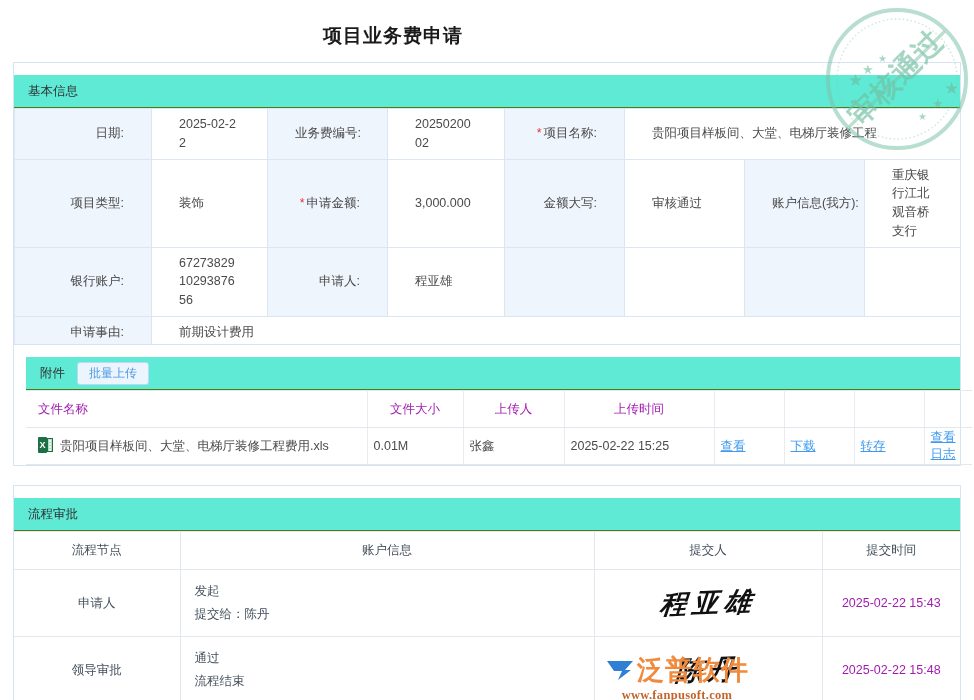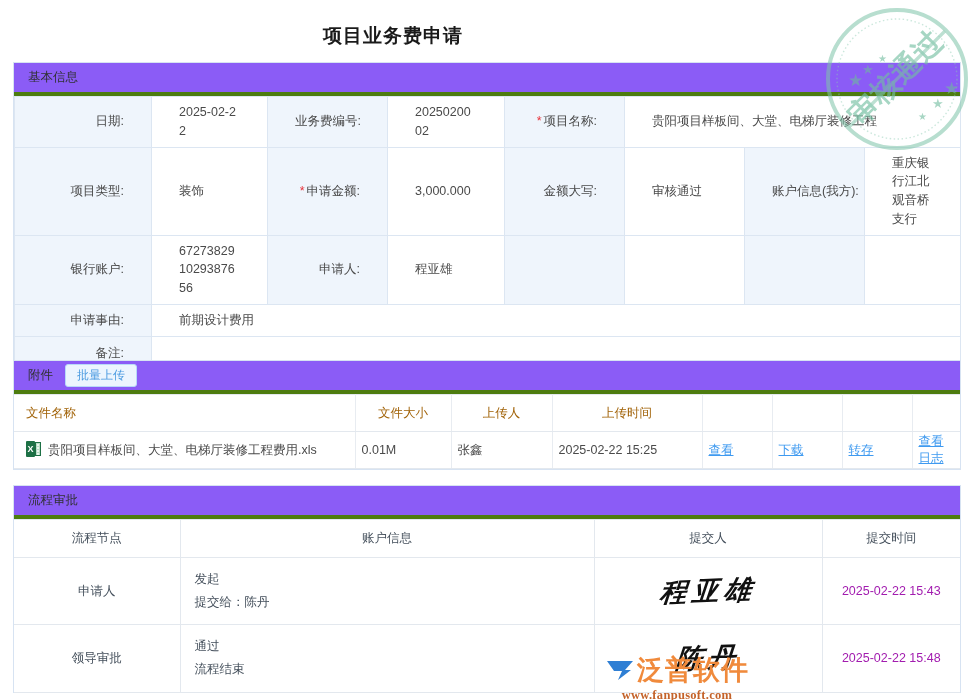--- a/index.html
+++ b/index.html
@@ -25,29 +25,30 @@
 
   
   .panel {
     position: absolute;
     left: 13px;
     width: 948px;
     border: 1px solid #d7e3f2;
     background: #fff;
   }
   .panel-head {
-    background: #8b5cf6;
-    border-bottom: 4px solid #4d7c0f;
+    background: #5eead4;
+    border-bottom: 1px solid #4d7c0f;
     height: 33px;
     line-height: 33px;
     padding-left: 14px;
     font-size: 12.5px;
     color: #303133;
     display: flex;
     align-items: center;
+    margin-top: 12px;
   }
   .panel-head .head-title { font-size: 12.5px; color: #303133; }
 
   .btn-upload {
     margin-left: 12px;
     display: inline-block;
     height: 23px;
     line-height: 21px;
     padding: 0 11px;
     font-size: 12px;
@@ -95,21 +96,21 @@
     border: 1px solid #e3e8ee;
     border-left: none;
     border-right: 1px solid #e8ecf1;
     font-size: 12.5px;
     height: 37px;
     color: #4a4a4a;
     font-weight: normal;
     padding: 0 6px;
   }
   table.att th { color: #3e4category; }
-  table.att th { color: #a16207; }
+  table.att th { color: #a21caf; }
   table.att tr td:last-child, table.att tr th:last-child { border-right: none; }
   .fname-cell { text-align: left !important; padding-left: 12px !important; }
   .att-link { color: #3f9af0; text-decoration: underline; cursor: pointer; font-size: 12.5px; }
 
   
   .xls-icon {
     display: inline-block;
     width: 15px; height: 16px;
     position: relative;
     vertical-align: -3px;
@@ -248,21 +249,21 @@
           <td class="val" colspan="7">前期设计费用</td>
         </tr>
         <tr>
           <td class="lbl" style="height:35px">备注:</td>
           <td class="val" colspan="7"></td>
         </tr>
       </tbody>
     </table>
   </div>
 
-  <div class="panel" style="top:360px;">
+  <div class="panel" style="top:344px;padding-left:12px;">
     <div class="panel-head">
       <span class="head-title">附件</span>
       <span class="btn-upload">批量上传</span>
     </div>
     <table class="att">
       <colgroup>
         <col style="width:341px">
           <col style="width:96px">
           <col style="width:101px">
           <col style="width:150px">

